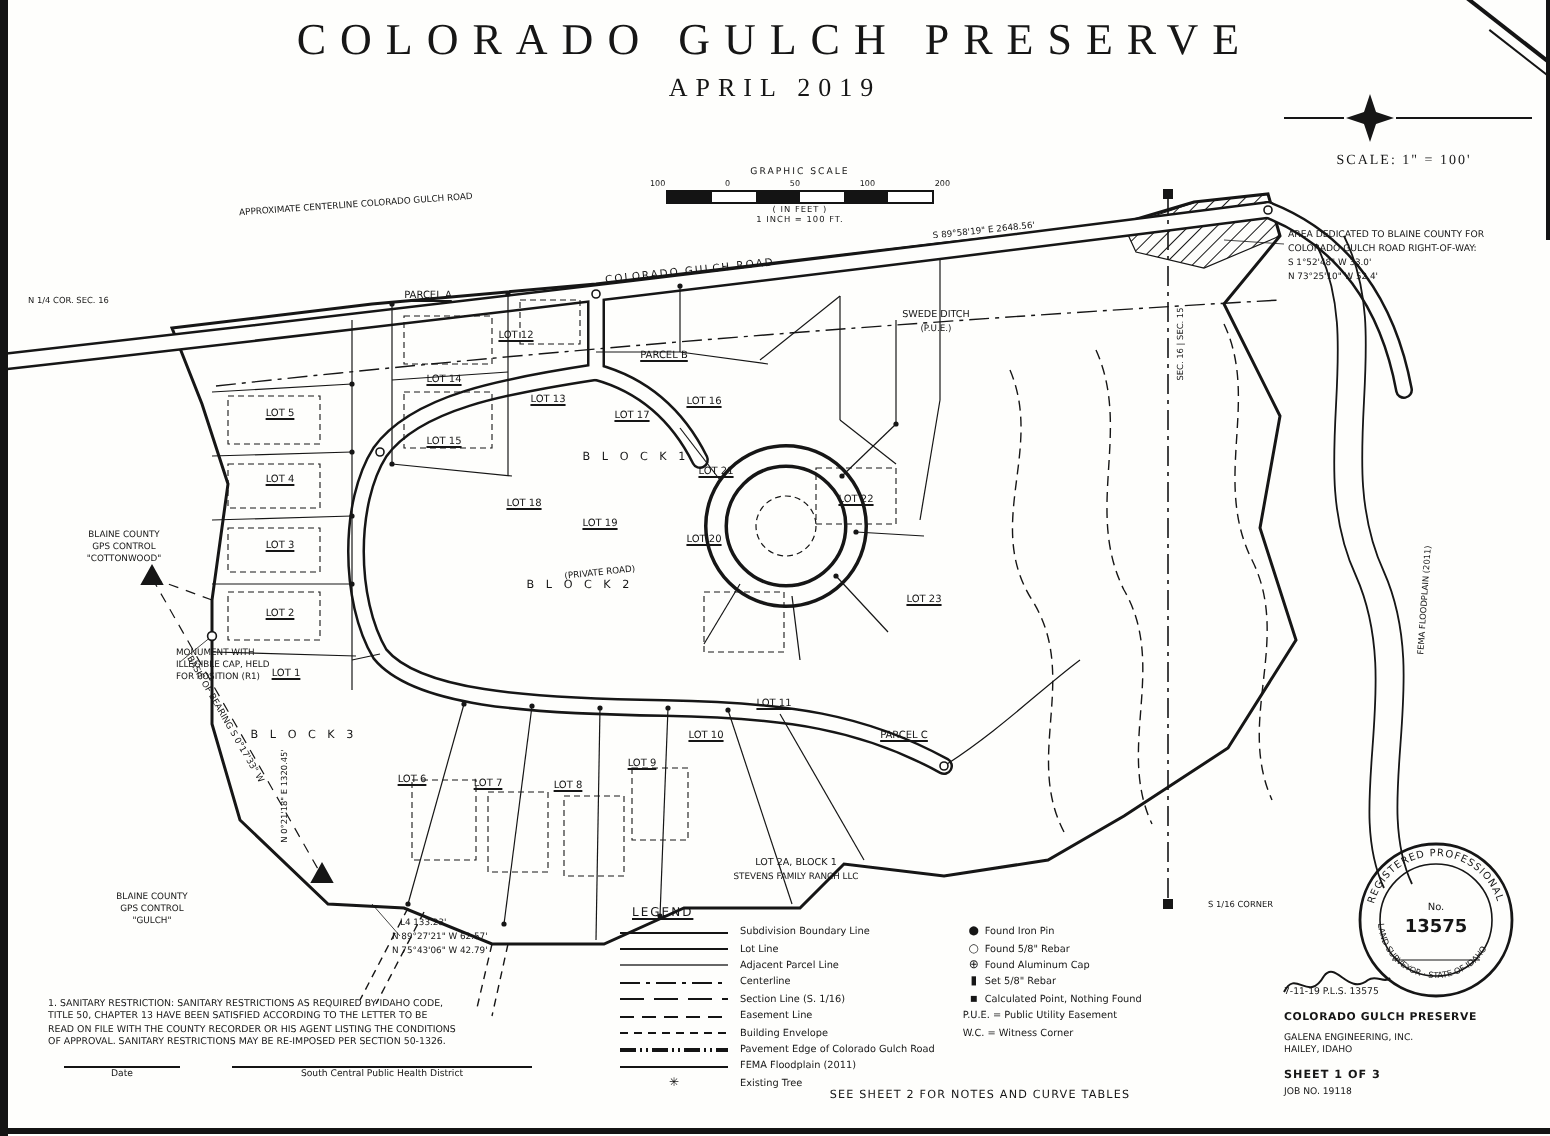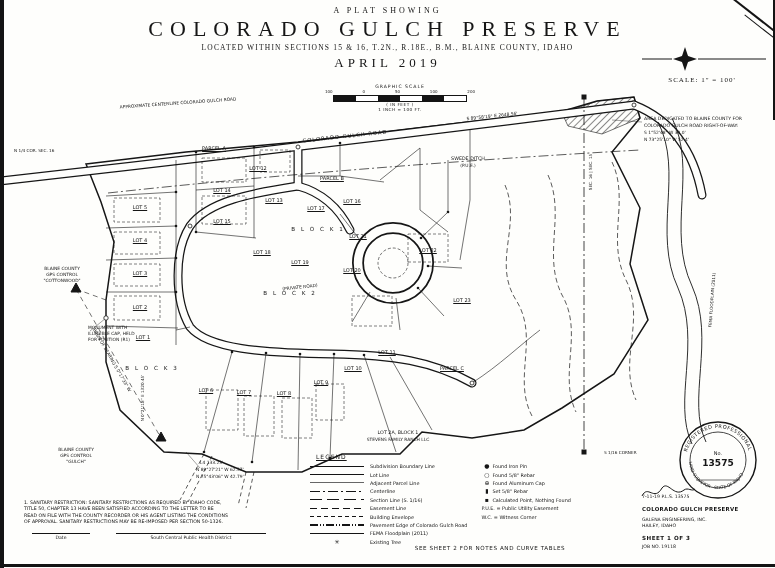--- a/index.html
+++ b/index.html
@@ -279,23 +279,21 @@
       <span class="ml" style="left: 200px; top: 462px; font-size: 4.4px; transform: translate(0px, -50%);">L4   133.23'</span>
       <span class="ml" style="left: 196px; top: 469px; font-size: 4.4px; transform: translate(0px, -50%);">N 89°27'21" W   62.57'</span>
       <span class="ml" style="left: 196px; top: 476px; font-size: 4.4px; transform: translate(0px, -50%);">N 75°43'06" W   42.79'</span>
       <span class="ml" style="left: 590px; top: 172px; font-size: 4.2px; transform: translate(-50%, -50%) rotate(-90deg);">SEC. 16 | SEC. 15</span>
       <span class="ml" style="left: 712px; top: 300px; font-size: 4.2px; transform: translate(-50%, -50%) rotate(-86deg);">FEMA FLOODPLAIN (2011)</span>
       <span class="ml" style="left: 604px; top: 452px; font-size: 4.2px; transform: translate(0px, -50%);">S 1/16 CORNER</span>
       <span class="ml" style="left: 300px; top: 287px; font-size: 4.4px; transform: translate(-50%, -50%) rotate(-6deg);">(PRIVATE ROAD)</span>
     </div>
 
 <div id="hdr">
-  <div class="eyebrow">A PLAT SHOWING</div>
   <div class="title">COLORADO GULCH PRESERVE</div>
-  <div class="sub">LOCATED WITHIN SECTIONS 15 &amp; 16, T.2N., R.18E., B.M., BLAINE COUNTY, IDAHO</div>
   <div class="pdate">APRIL 2019</div>
 </div>
 
 <div id="gscale">
   <div class="glab">GRAPHIC SCALE</div>
   <div id="gsticks">
     <span>100</span>
     <span>0</span>
     <span>50</span>
     <span>100</span>

